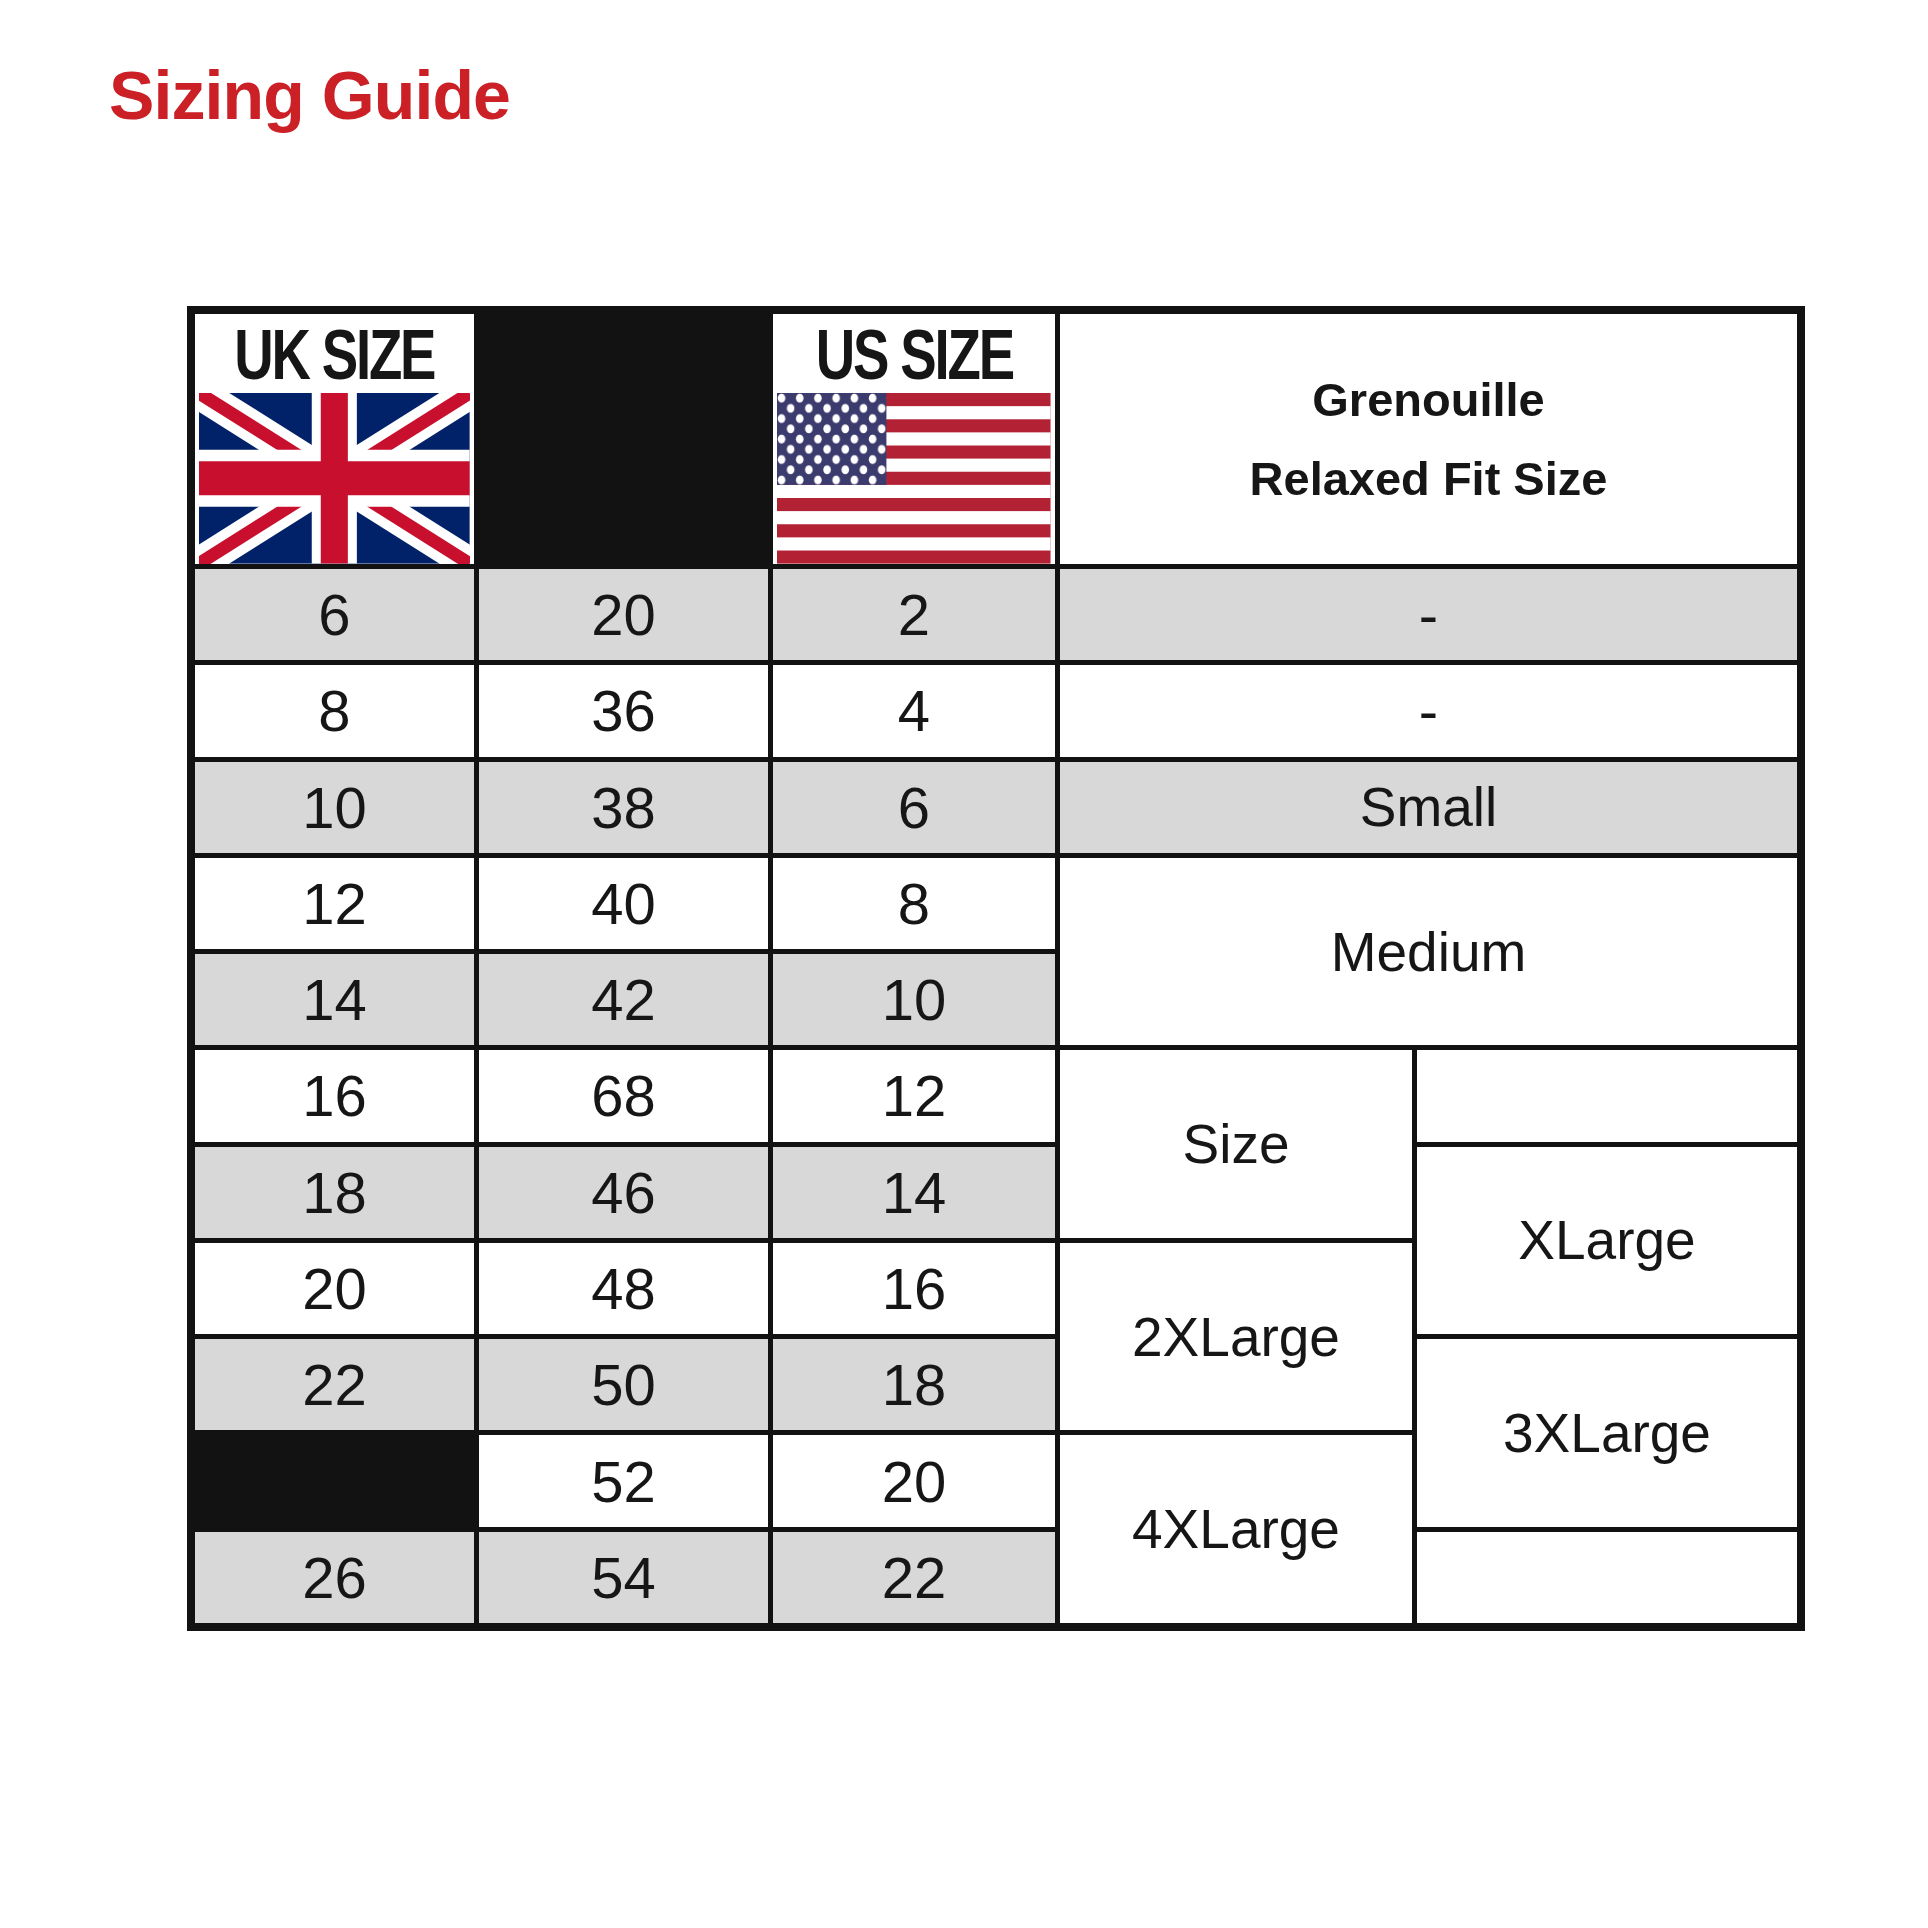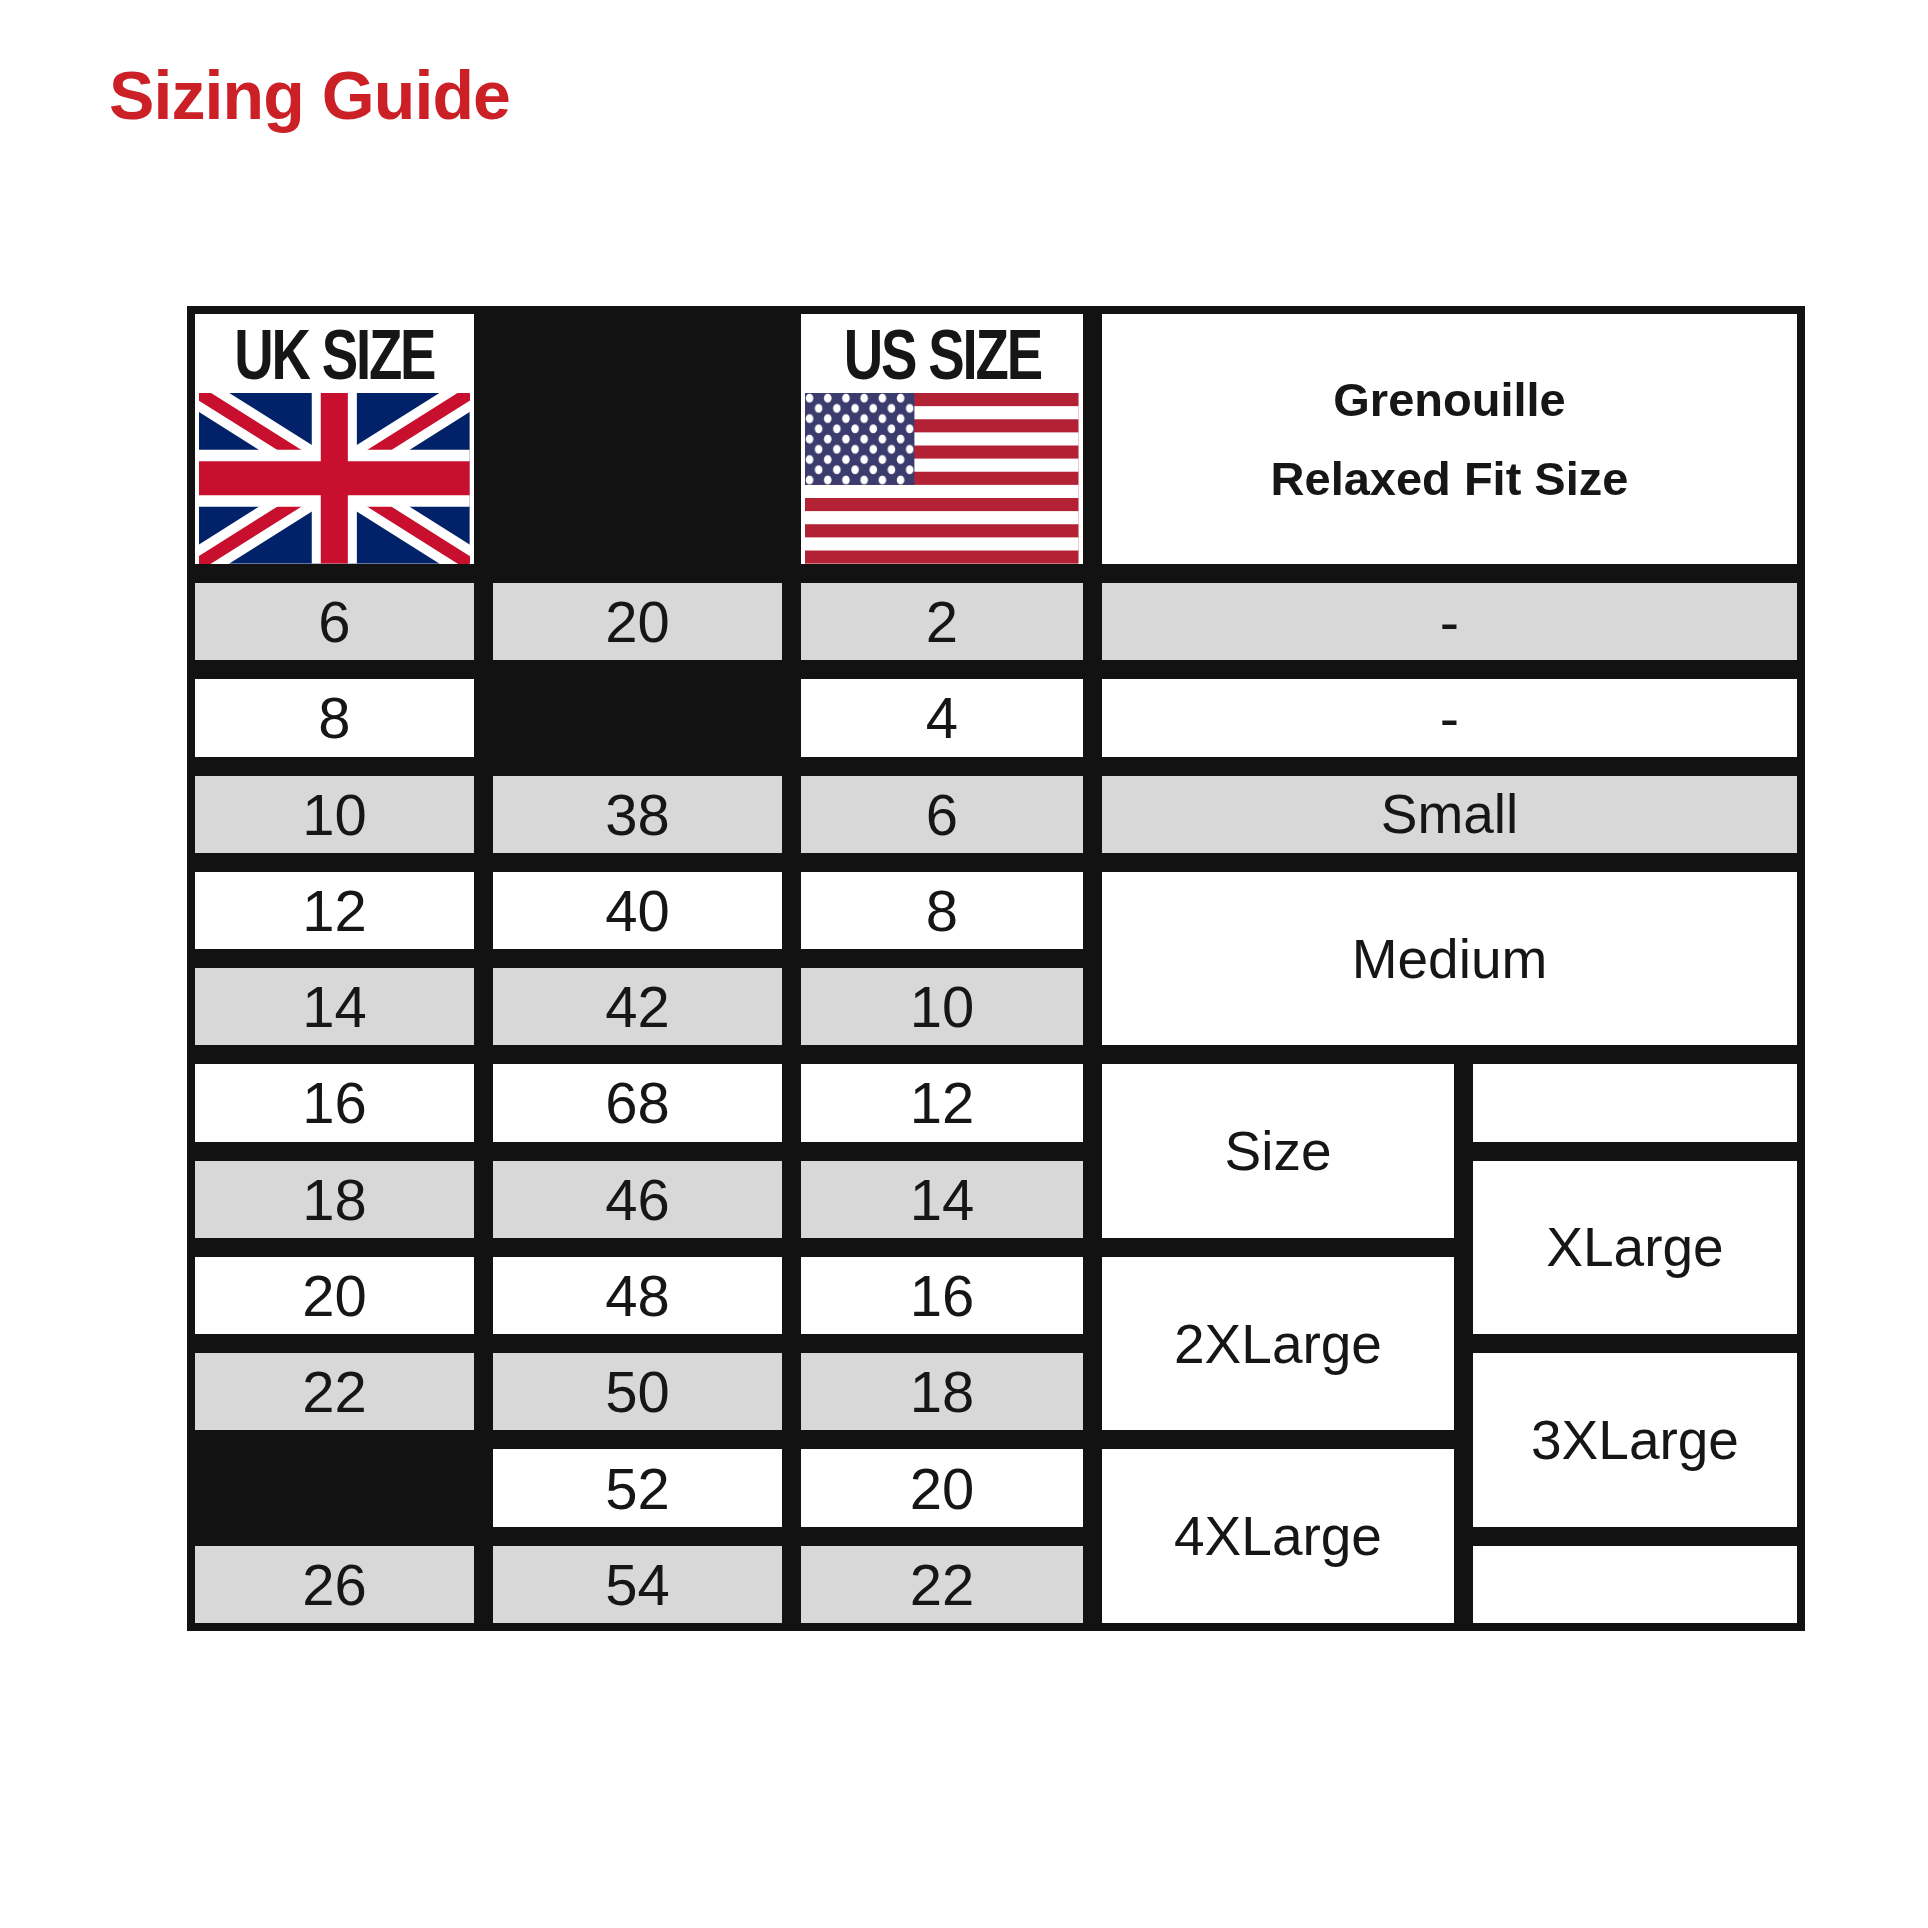--- a/index.html
+++ b/index.html
@@ -4,21 +4,21 @@
 <style>
   html,body{margin:0;padding:0;background:#ffffff;}
   .canvas{position:relative;width:1928px;height:1928px;background:#ffffff;overflow:hidden;
           font-family:"Liberation Sans",sans-serif;}
   .title{position:absolute;left:96px;top:43px;margin:13px;font-size:68px;font-weight:700;
          color:#CB2026;letter-spacing:-0.9px;}
   .size-table{position:absolute;left:187px;top:306px;width:1602px;height:1309px;
               background:#121212;border:8.5px solid #121212;display:grid;
               grid-template-columns:279px 289px 282px 352px 1fr;
               grid-template-rows:250px repeat(11,1fr);
-              gap:19px;}
+              gap:5px;}
   .cell{background:#ffffff;display:flex;align-items:center;justify-content:center;
         color:#161616;overflow:hidden;}
   .gray{background:#d8d8d8;}
   .num{font-size:58px;}
   .fit{font-size:55px;}
   .header{flex-direction:column;justify-content:flex-start;}
   .hlabel{margin-top:5.6px;font-size:70px;font-weight:700;line-height:1.0;
           transform:scaleX(0.78);letter-spacing:-2.8px;white-space:nowrap;}
   .flag{width:97%;flex:1 1 auto;min-height:0;margin-top:3.8px;display:block;}
   .fitheader{flex-direction:column;justify-content:center;gap:32px;}
@@ -69,20 +69,21 @@
     <div class="cell header fitheader" style="grid-area:1/4/2/6">
       <div class="fitline">Grenouille</div>
       <div class="fitline">Relaxed Fit Size</div>
     </div>
 
     <div class="cell num gray" style="grid-area:2/1">6</div>
     <div class="cell num gray" style="grid-area:2/2">20</div>
     <div class="cell num gray" style="grid-area:2/3">2</div>
 
     <div class="cell num" style="grid-area:3/1">8</div>
+    <div class="cell num" style="grid-area:3/2">36</div>
     <div class="cell num" style="grid-area:3/3">4</div>
 
     <div class="cell num gray" style="grid-area:4/1">10</div>
     <div class="cell num gray" style="grid-area:4/2">38</div>
     <div class="cell num gray" style="grid-area:4/3">6</div>
 
     <div class="cell num" style="grid-area:5/1">12</div>
     <div class="cell num" style="grid-area:5/2">40</div>
     <div class="cell num" style="grid-area:5/3">8</div>
 

